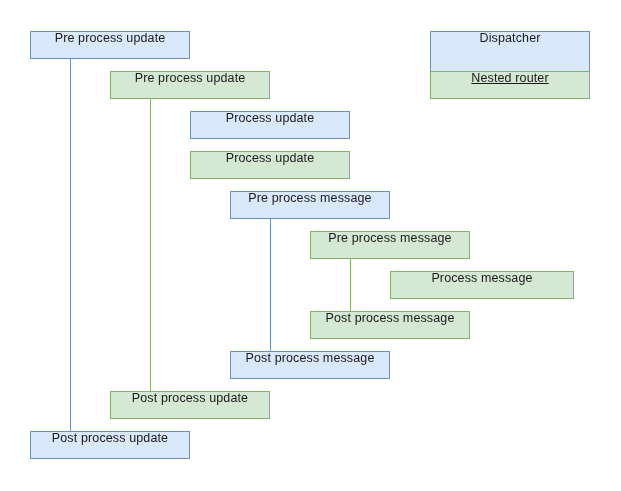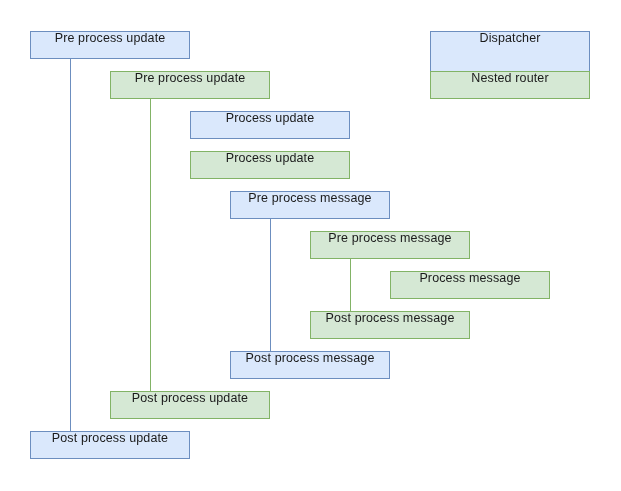--- a/index.html
+++ b/index.html
@@ -58,21 +58,21 @@
 <div id="diagram-canvas">
 
   <div class="connector v blue" style="left:70px;  top:59px;  height:372px;"></div>
   <div class="connector v green" style="left:150px; top:99px;  height:292px;"></div>
   <div class="connector v blue" style="left:270px; top:219px; height:132px;"></div>
   <div class="connector v green" style="left:350px; top:259px; height:52px;"></div>
 
   <div class="node blue" style="left:430px; top:31px; width:160px; height:44px;">
     <span>Dispatcher</span>
   </div>
-  <div class="node green" style="left:430px; top:71px; width:160px; height:28px;">
+  <div class="node green" style="left:430px; top:71px; width:160px; height:28px;text-decoration:underline;">
     <span>Nested router</span>
   </div>
 
   <div class="node blue" style="left:30px;  top:31px;  width:160px; height:28px;">
     <span>Pre process update</span>
   </div>
   <div class="node green" style="left:110px; top:71px;  width:160px; height:28px;">
     <span>Pre process update</span>
   </div>
   <div class="node blue" style="left:190px; top:111px; width:160px; height:28px;">
@@ -80,21 +80,21 @@
   </div>
   <div class="node green" style="left:190px; top:151px; width:160px; height:28px;">
     <span>Process update</span>
   </div>
   <div class="node blue" style="left:230px; top:191px; width:160px; height:28px;">
     <span>Pre process message</span>
   </div>
   <div class="node green" style="left:310px; top:231px; width:160px; height:28px;">
     <span>Pre process message</span>
   </div>
-  <div class="node green" style="left:390px; top:271px; width:160px; height:28px;">
+  <div class="node green" style="left:390px; top:271px; width:184px; height:28px;">
     <span>Process message</span>
   </div>
   <div class="node green" style="left:310px; top:311px; width:160px; height:28px;">
     <span>Post process message</span>
   </div>
   <div class="node blue" style="left:230px; top:351px; width:160px; height:28px;">
     <span>Post process message</span>
   </div>
   <div class="node green" style="left:110px; top:391px; width:160px; height:28px;">
     <span>Post process update</span>

